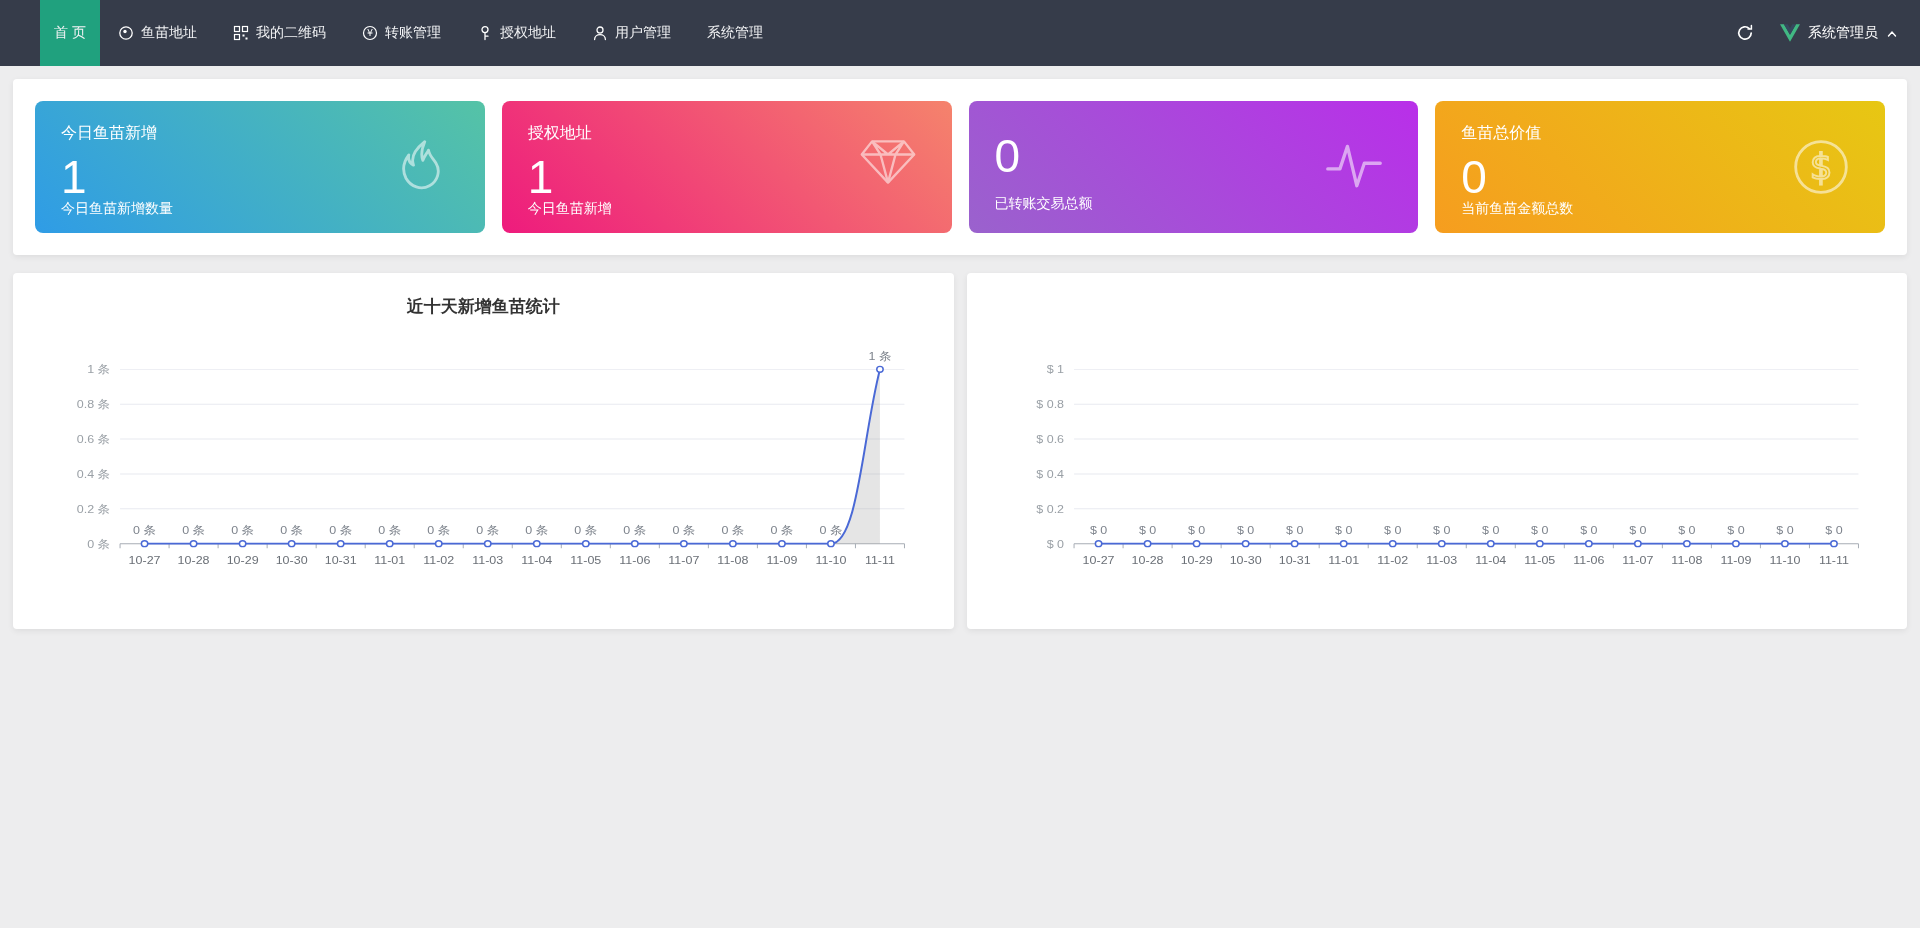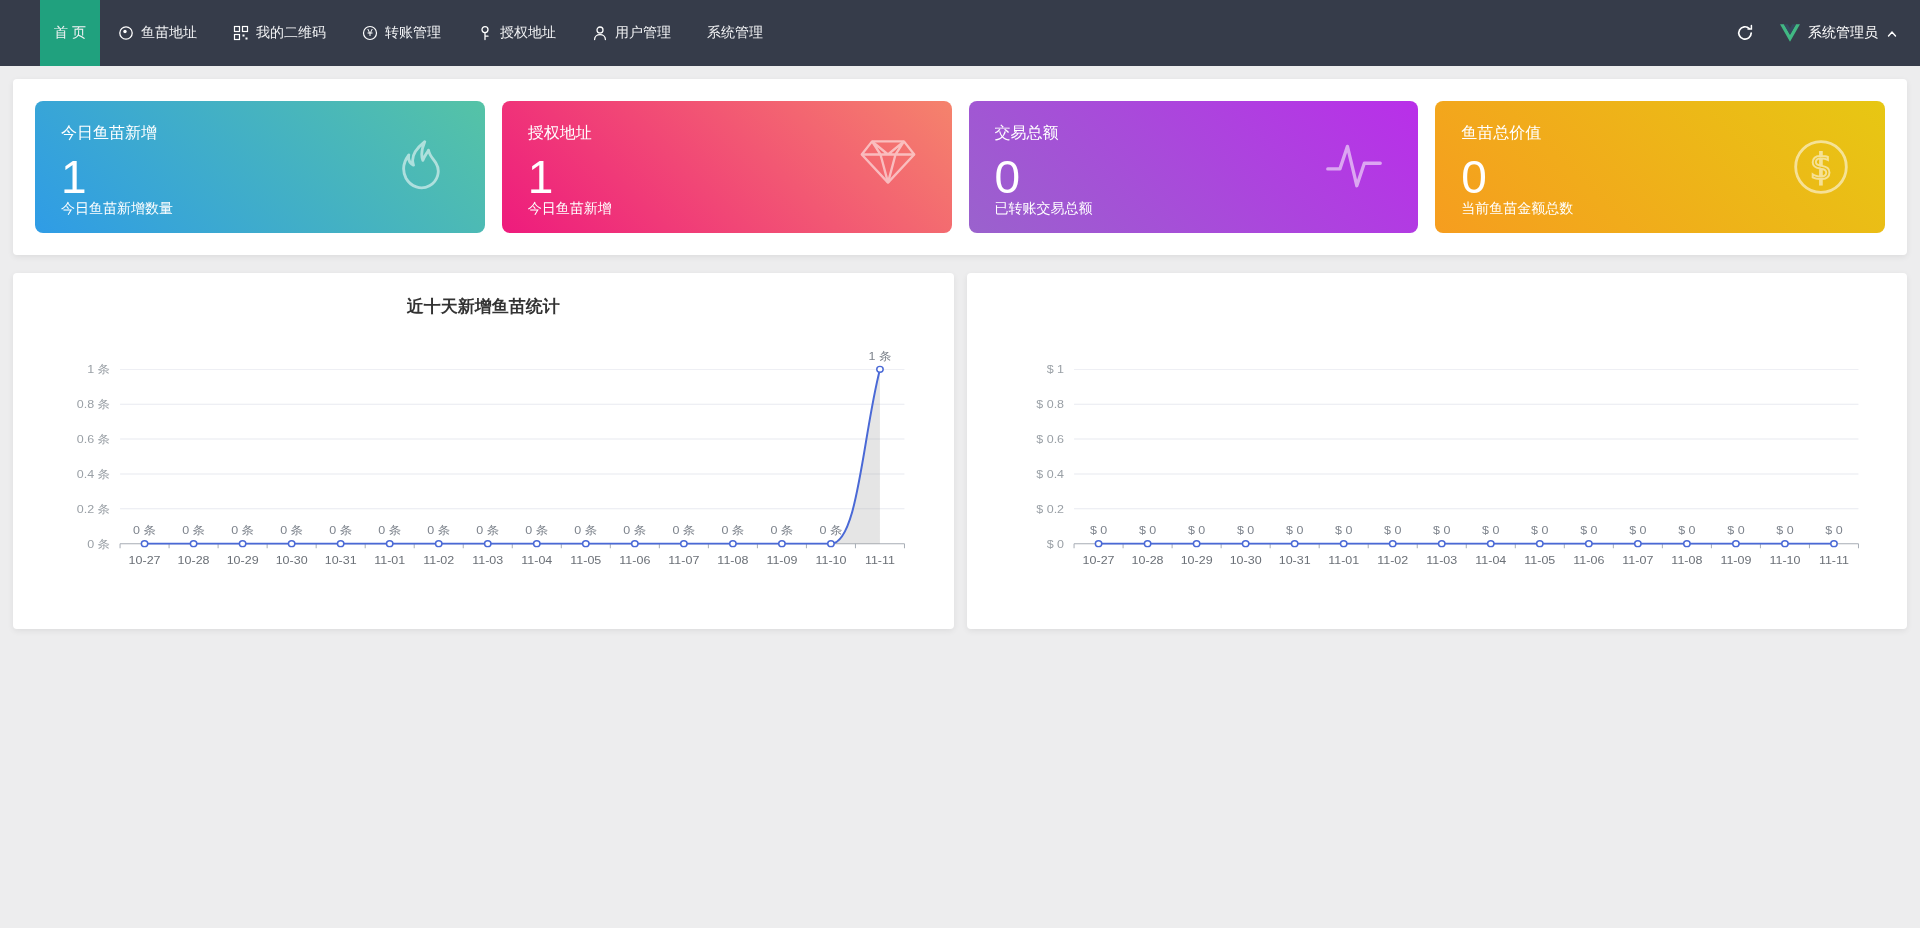--- a/index.html
+++ b/index.html
@@ -143,21 +143,20 @@
     <div class="sc-sub">今日鱼苗新增</div>
     <span class="sc-icon">
       <svg viewBox="0 0 64 52" width="60" height="50" fill="none" stroke="#fff" stroke-width="2.5" stroke-linejoin="round">
         <path d="M15 4h34l11 14-28 30L4 18z"></path>
         <path d="M4 18h56 M15 4l9 14 8 30 M49 4l-9 14-8 30 M15 4l17 14L49 4"></path>
       </svg>
     </span>
   </div>
 
   <div class="stat-card" style="background: linear-gradient(45deg, rgb(154, 98, 205), rgb(185, 47, 233));">
-    <div class="sc-title">交易总额</div>
     <div class="sc-value">0</div>
     <div class="sc-sub">已转账交易总额</div>
     <span class="sc-icon">
       <svg viewBox="0 0 64 64" width="60" height="60" fill="none" stroke="#fff" stroke-width="3.5" stroke-linecap="round" stroke-linejoin="round">
         <polyline points="4,34 17,34 25,10 35,52 43,28 60,28"></polyline>
       </svg>
     </span>
   </div>
 
   <div class="stat-card" style="background: linear-gradient(45deg, rgb(246, 157, 31), rgb(231, 199, 19));">

